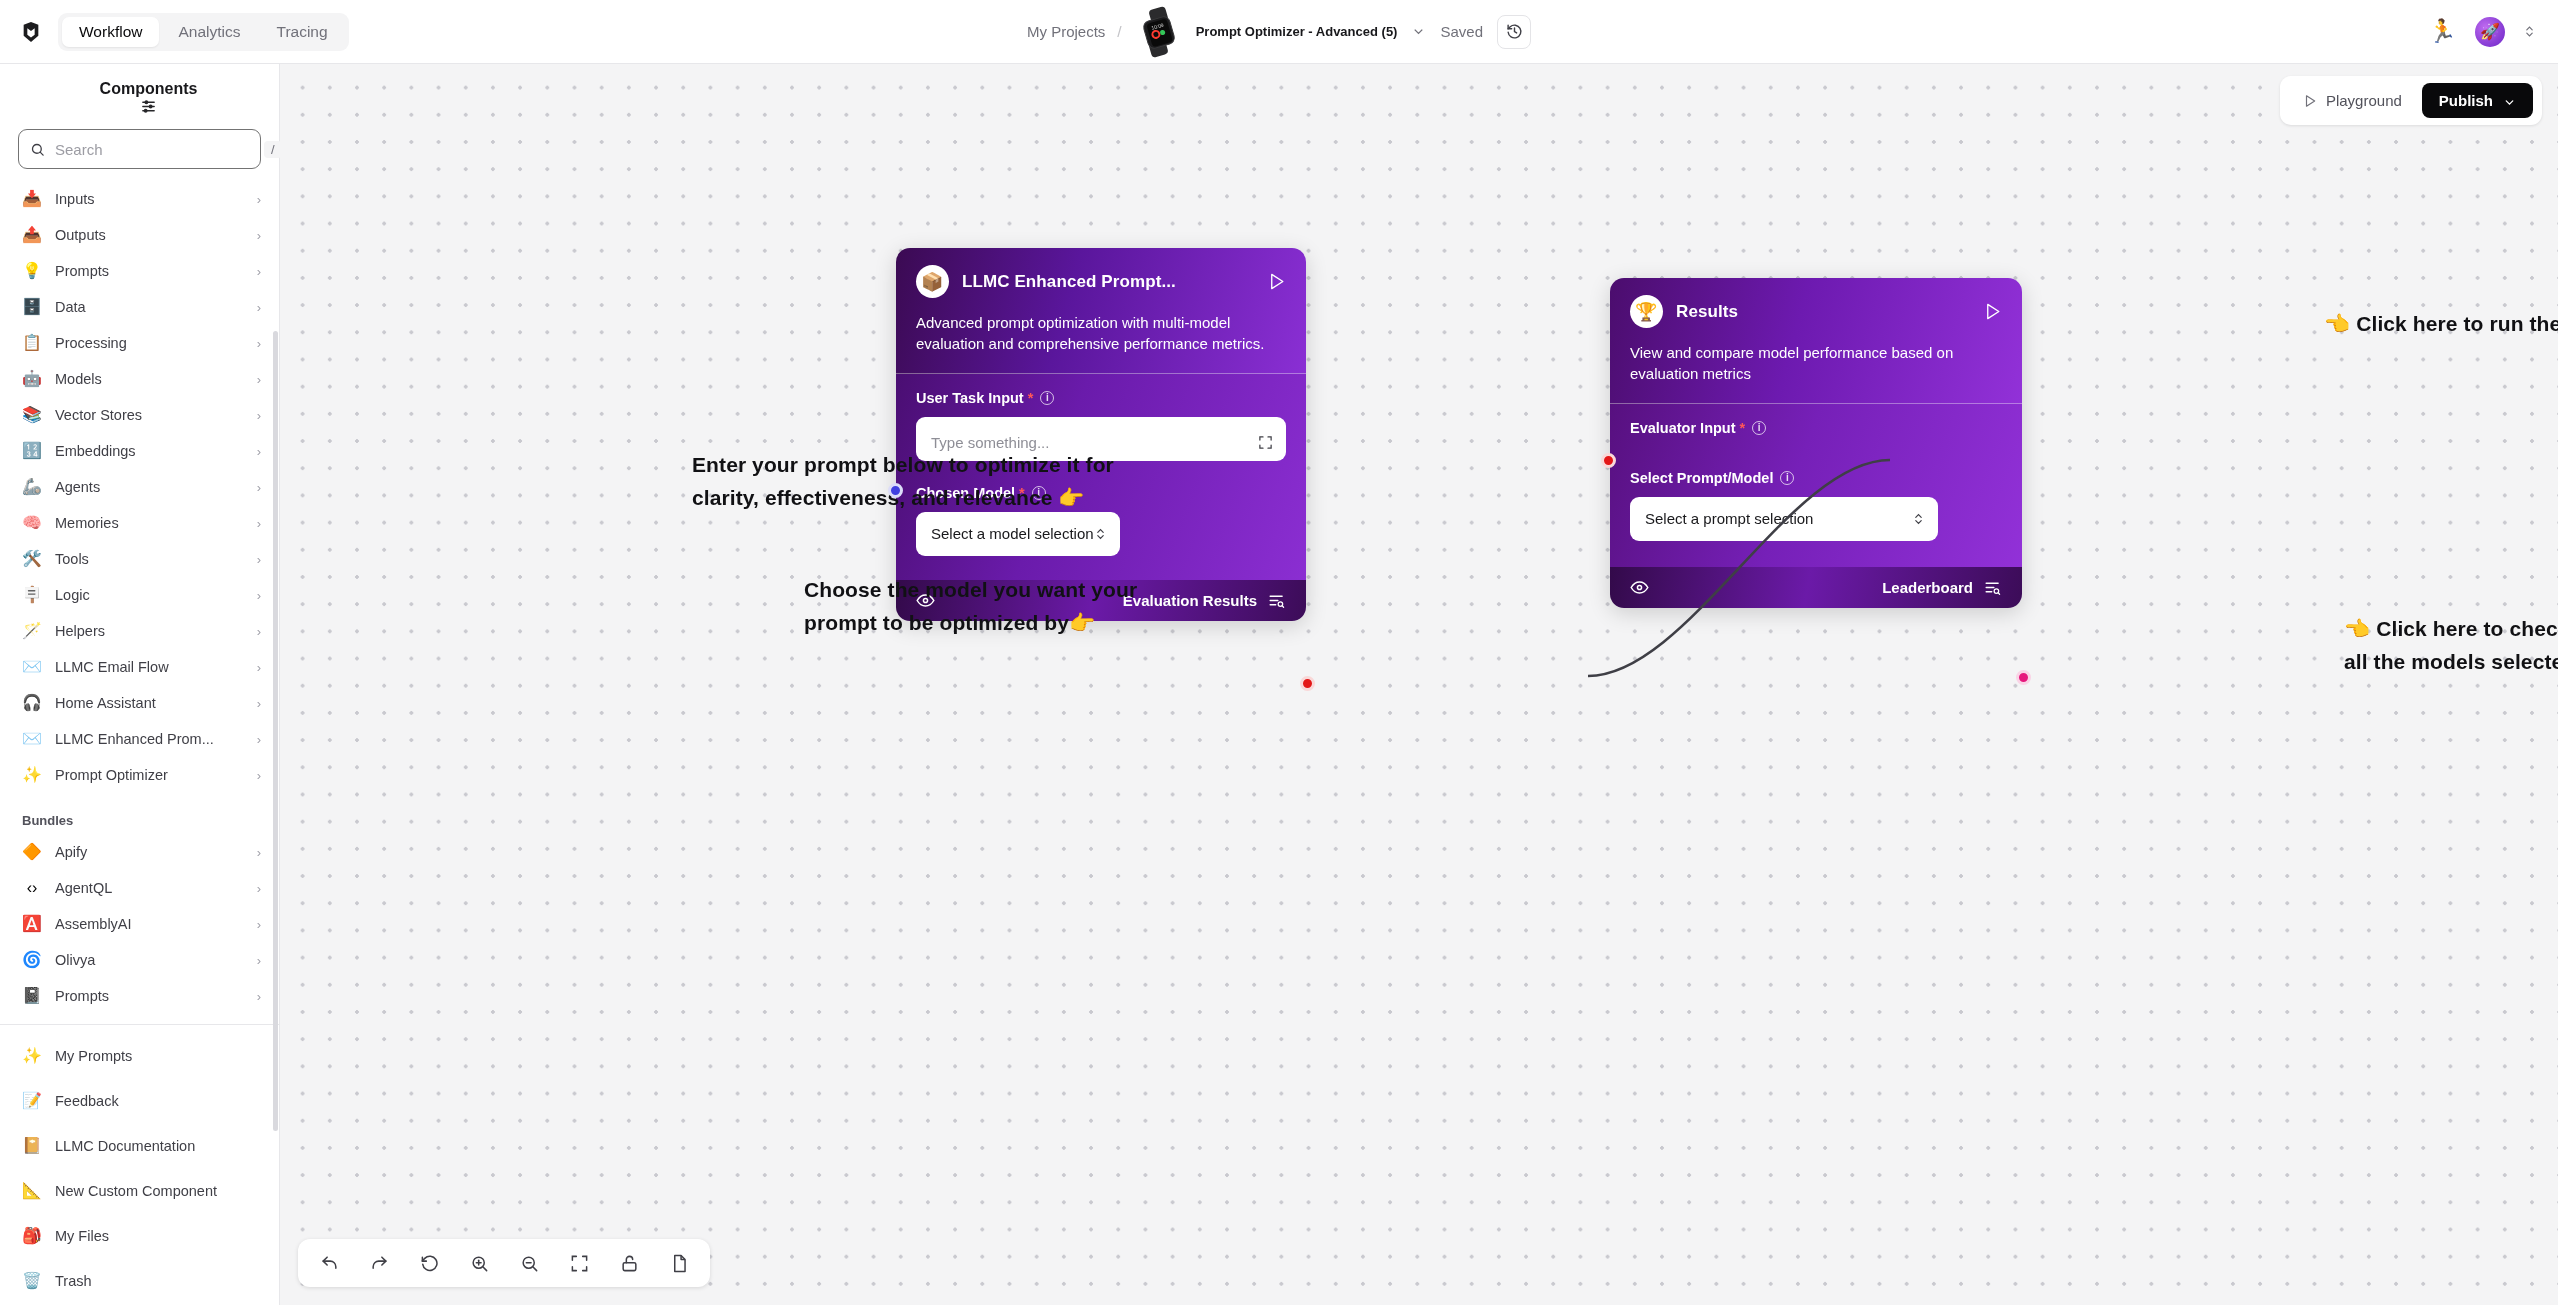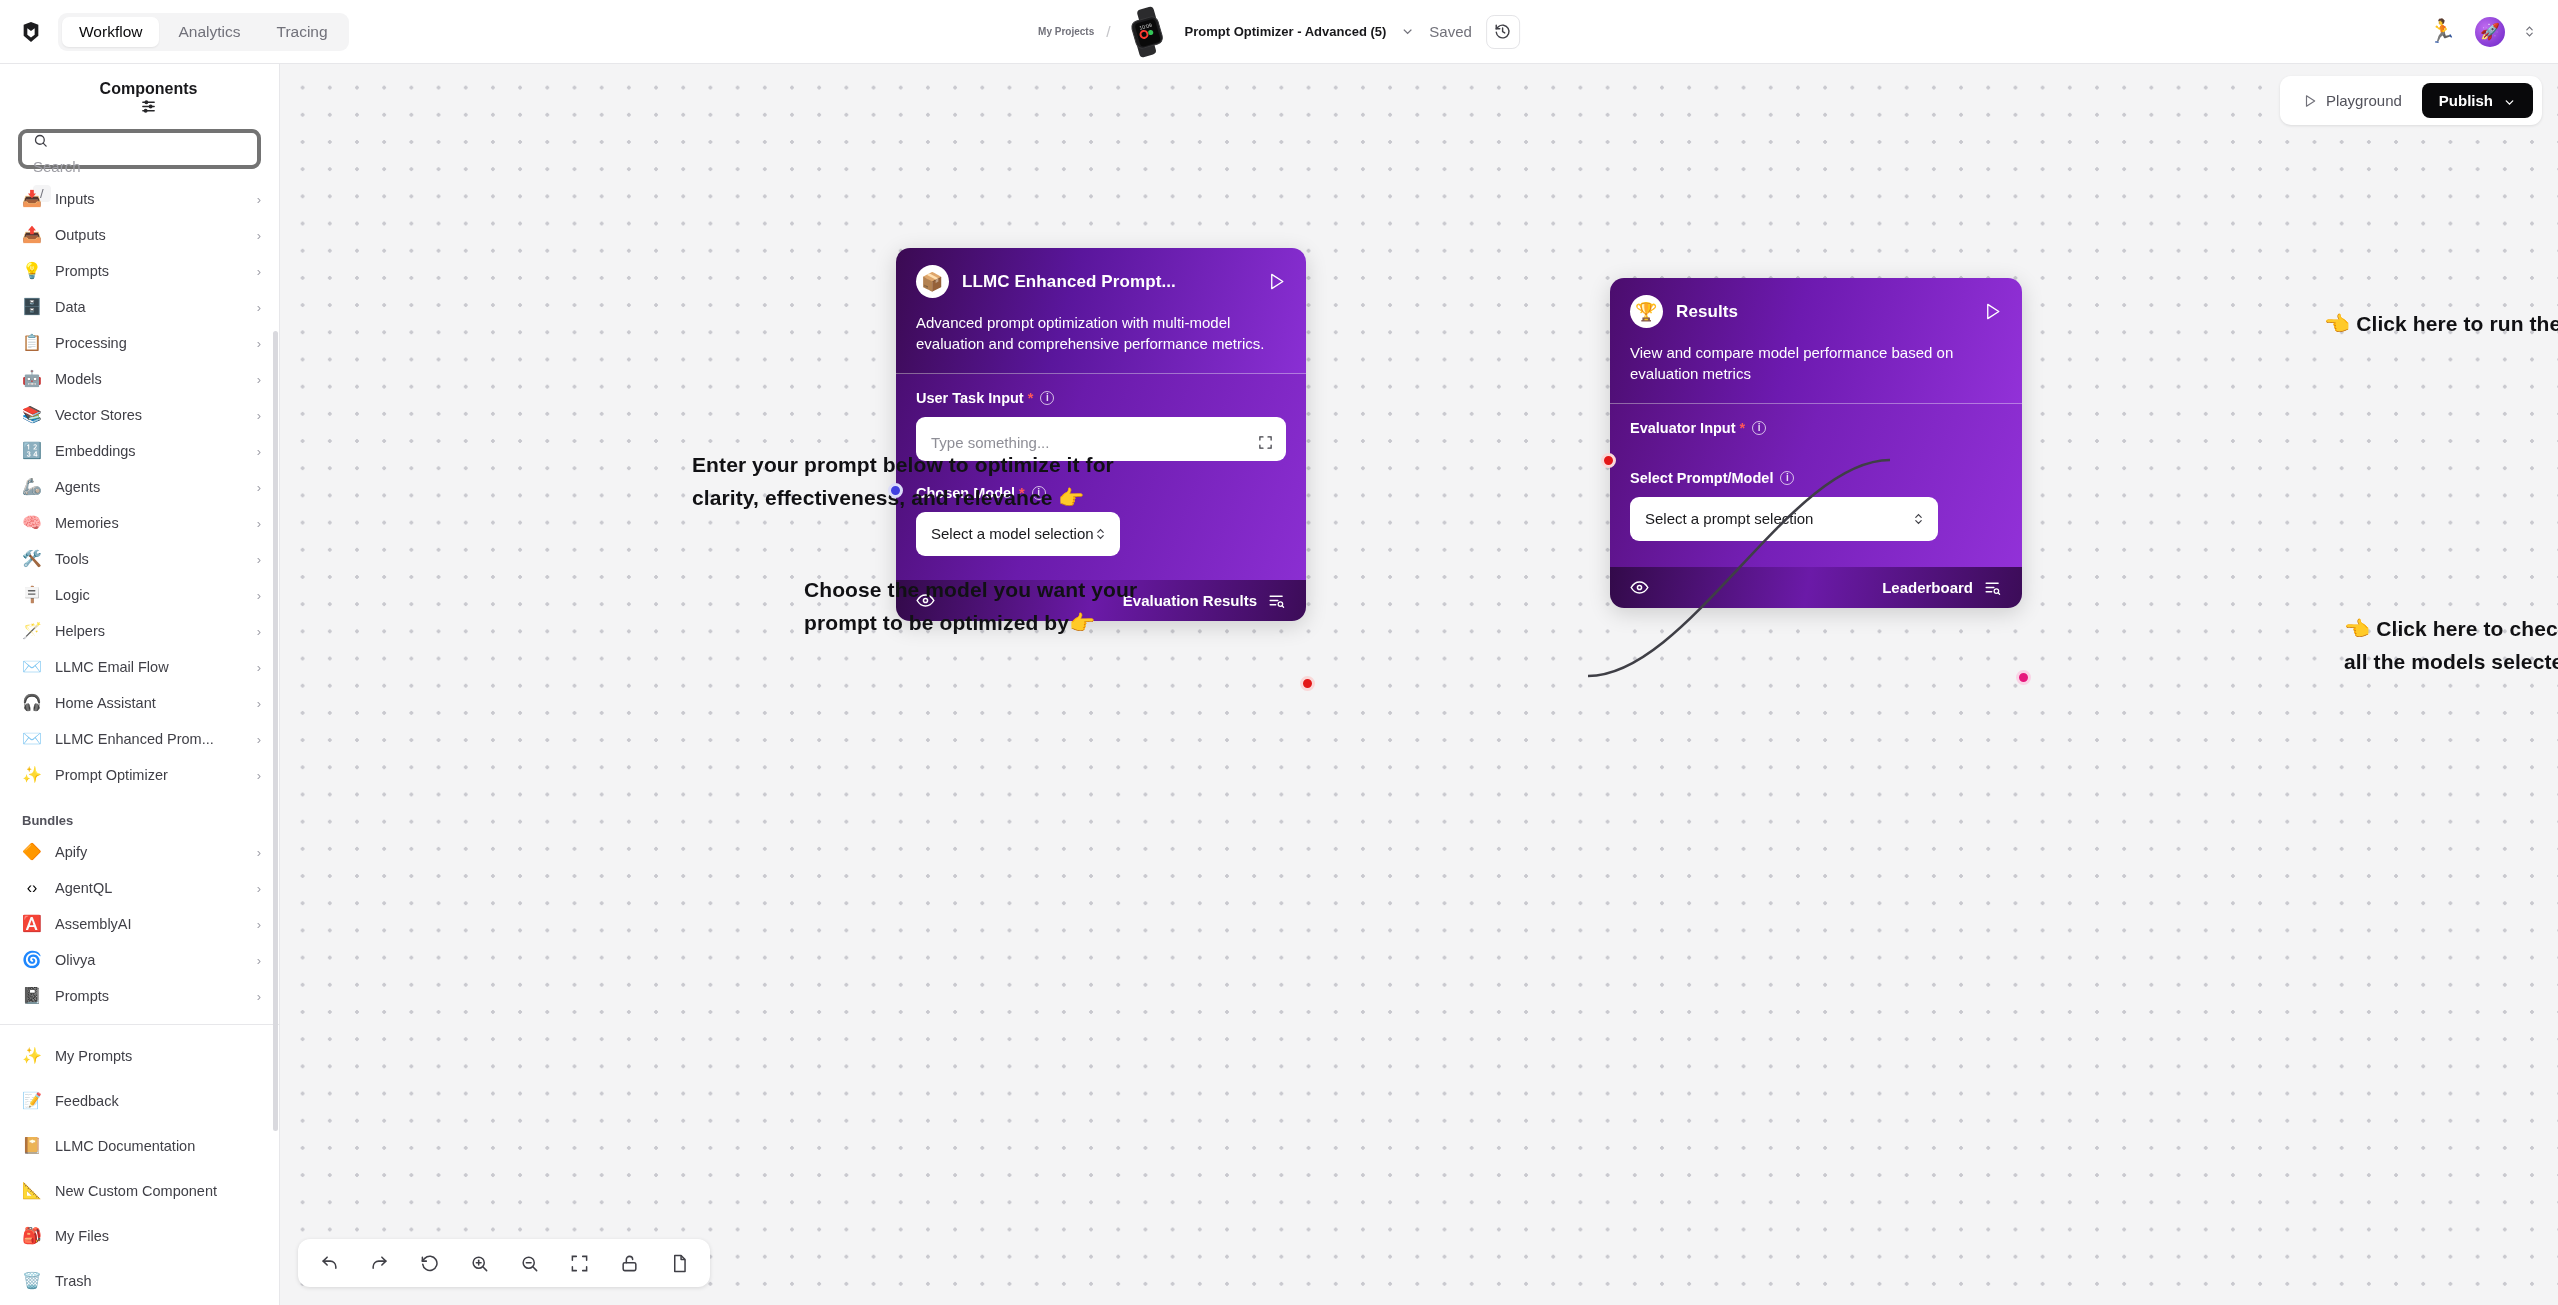--- a/index.html
+++ b/index.html
@@ -28,21 +28,21 @@
   .tab {
     padding: 6px 17px; font-size: 15.5px; border-radius: 7px;
     color: #71717a; font-weight: 500; cursor: pointer; white-space: nowrap;
   }
   .tab.active { background: #ffffff; color: #09090b; font-weight: 400; box-shadow: 0 1px 2px rgba(0,0,0,.07); }
 
   .tb-center {
     position: absolute; left: 50%; transform: translateX(-50%);
     display: flex; align-items: center; gap: 0px; height: 64px;
   }
-  .crumb { font-size: 10px; color: #71717a; cursor: pointer; font-weight: bold; }
+  .crumb { font-size: 15px; color: #71717a; cursor: pointer; }
   .crumb-sep { font-size: 15.5px; color: #c4c4c8; margin: 0 12px; }
   .proj-thumb {
     width: 52px; height: 52px; border-radius: 8px; margin-right: 10px;
     display:flex; align-items:center; justify-content:center;
     overflow: hidden;
   }
   .watch { position: relative; width: 46px; height: 50px; }
   .watch .band-t, .watch .band-b {
     position:absolute; left:13px; width:17px; height:15px; background:#2b2b2d; border-radius:4px;
   }
@@ -83,24 +83,23 @@
   }
   .sb-head {
     display: flex; align-items: center; justify-content: flex-end;
     padding: 16px 20px 10px 38px;
     flex-direction: column;
   }
   .sb-title { font-size: 16px; font-weight: 700; color: #18181b; }
   .sliders-ico { cursor: pointer; color:#27272a; display:flex; }
   .search-wrap { padding: 4px 18px 12px 18px; }
   .search-box {
-    display: flex; align-items: flex-start; gap: 10px;
-    border: 4px solid #737373; border-radius: 9px; height: 40px; padding: 0 11px;
+    display: flex; align-items: center; gap: 10px;
+    border: 1px solid #737373; border-radius: 9px; height: 40px; padding: 0 11px;
     background: #fff;
-    flex-direction: column;
   }
   .search-box input {
     border: none; outline: none; flex: 1; font-size: 15px; color: #18181b;
     font-family: "Liberation Sans", sans-serif; background: transparent;
   }
   .search-box input::placeholder { color: #9c9ca3; }
   .slash-key {
     font-size: 13px; color: #71717a; background: #f4f4f5;
     border-radius: 4px; padding: 1px 7px;
   }

